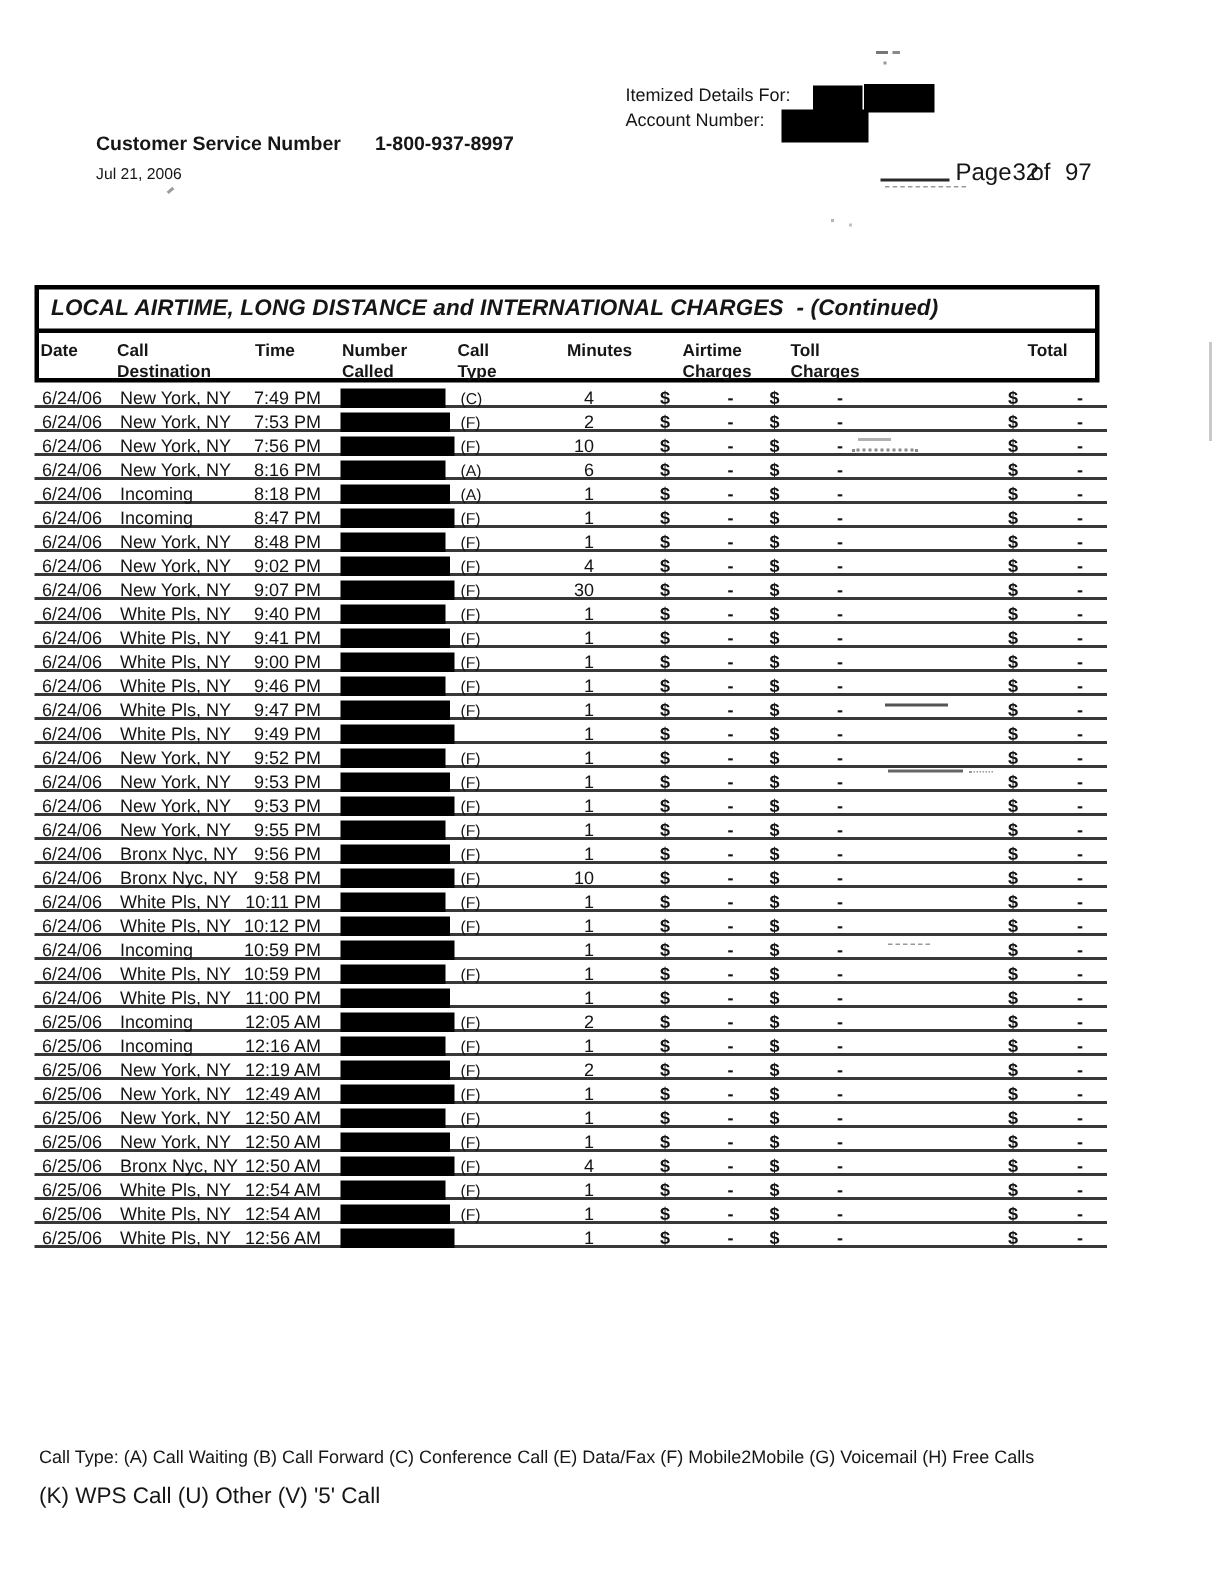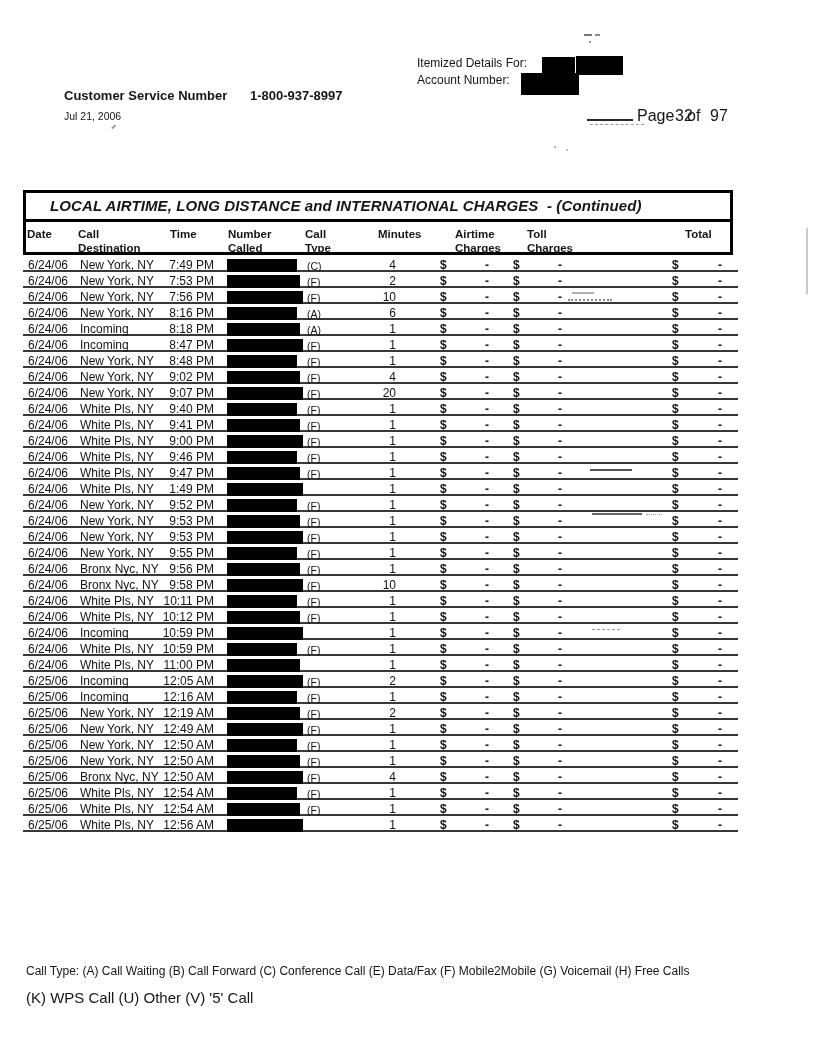--- a/index.html
+++ b/index.html
@@ -28,21 +28,21 @@
   .pg-underline{left:587px; top:119px; width:46px; height:2px; background:#2a2a2a;}
   .pg-dots{left:590px; top:124px; width:54px; border-top:1px dashed #999;}
 
   
   .tablebox{
     left:23px; top:190px; width:710px; height:65px;
     border:3px solid #000; box-sizing:border-box; background:#fff;
   }
   .tabletitle{
     height:26px; line-height:25px; border-bottom:3px solid #000;
-    font-size:15px; font-weight:bold; font-style:italic; padding-left:24px;
+    font-size:15px; font-weight:bold; font-style:italic; padding-left:8px;
     white-space:pre; letter-spacing:0.1px;
   }
   .colheads{position:relative; height:33px;}
   .colh{position:absolute; top:5px; font-size:11.5px; font-weight:bold; line-height:14px; white-space:nowrap;}
   .ch1{left:1px;} .ch2{left:52px;} .ch3{left:144px;} .ch4{left:202px;}
   .ch5{left:279px;} .ch6{left:352px;} .ch7{left:429px;} .ch8{left:501px;} .ch9{left:659px;}
 
   
   .rows{position:absolute; left:23px; top:256px; width:715px;}
   .row{position:relative; height:16px; box-sizing:border-box; border-bottom:2px solid #383838;}
@@ -258,21 +258,21 @@
       <span class="c c-h-toll c-dash">-</span>
       <span class="c c-d-tot c-dollar">$</span>
       <span class="c c-h-tot c-dash">-</span>
     </div>
       <div class="row">
       <span class="c c-date">6/24/06</span>
       <span class="c c-dest">New York, NY</span>
       <span class="c c-time">9:07 PM</span>
       <span class="c-bar" style="position: absolute; width: 76px;"></span>
       <span class="c c-type">(F)</span>
-      <span class="c c-min">20</span>
+      <span class="c c-min">30</span>
       <span class="c c-d-air c-dollar">$</span>
       <span class="c c-h-air c-dash">-</span>
       <span class="c c-d-toll c-dollar">$</span>
       <span class="c c-h-toll c-dash">-</span>
       <span class="c c-d-tot c-dollar">$</span>
       <span class="c c-h-tot c-dash">-</span>
     </div>
       <div class="row">
       <span class="c c-date">6/24/06</span>
       <span class="c c-dest">White Pls, NY</span>
@@ -339,21 +339,21 @@
       <span class="c c-d-air c-dollar">$</span>
       <span class="c c-h-air c-dash">-</span>
       <span class="c c-d-toll c-dollar">$</span>
       <span class="c c-h-toll c-dash">-</span>
       <span class="c c-d-tot c-dollar">$</span>
       <span class="c c-h-tot c-dash">-</span>
     </div>
       <div class="row">
       <span class="c c-date">6/24/06</span>
       <span class="c c-dest">White Pls, NY</span>
-      <span class="c c-time">1:49 PM</span>
+      <span class="c c-time">9:49 PM</span>
       <span class="c-bar" style="position: absolute; width: 76px;"></span>
       <span class="c c-type"></span>
       <span class="c c-min">1</span>
       <span class="c c-d-air c-dollar">$</span>
       <span class="c c-h-air c-dash">-</span>
       <span class="c c-d-toll c-dollar">$</span>
       <span class="c c-h-toll c-dash">-</span>
       <span class="c c-d-tot c-dollar">$</span>
       <span class="c c-h-tot c-dash">-</span>
     </div>

